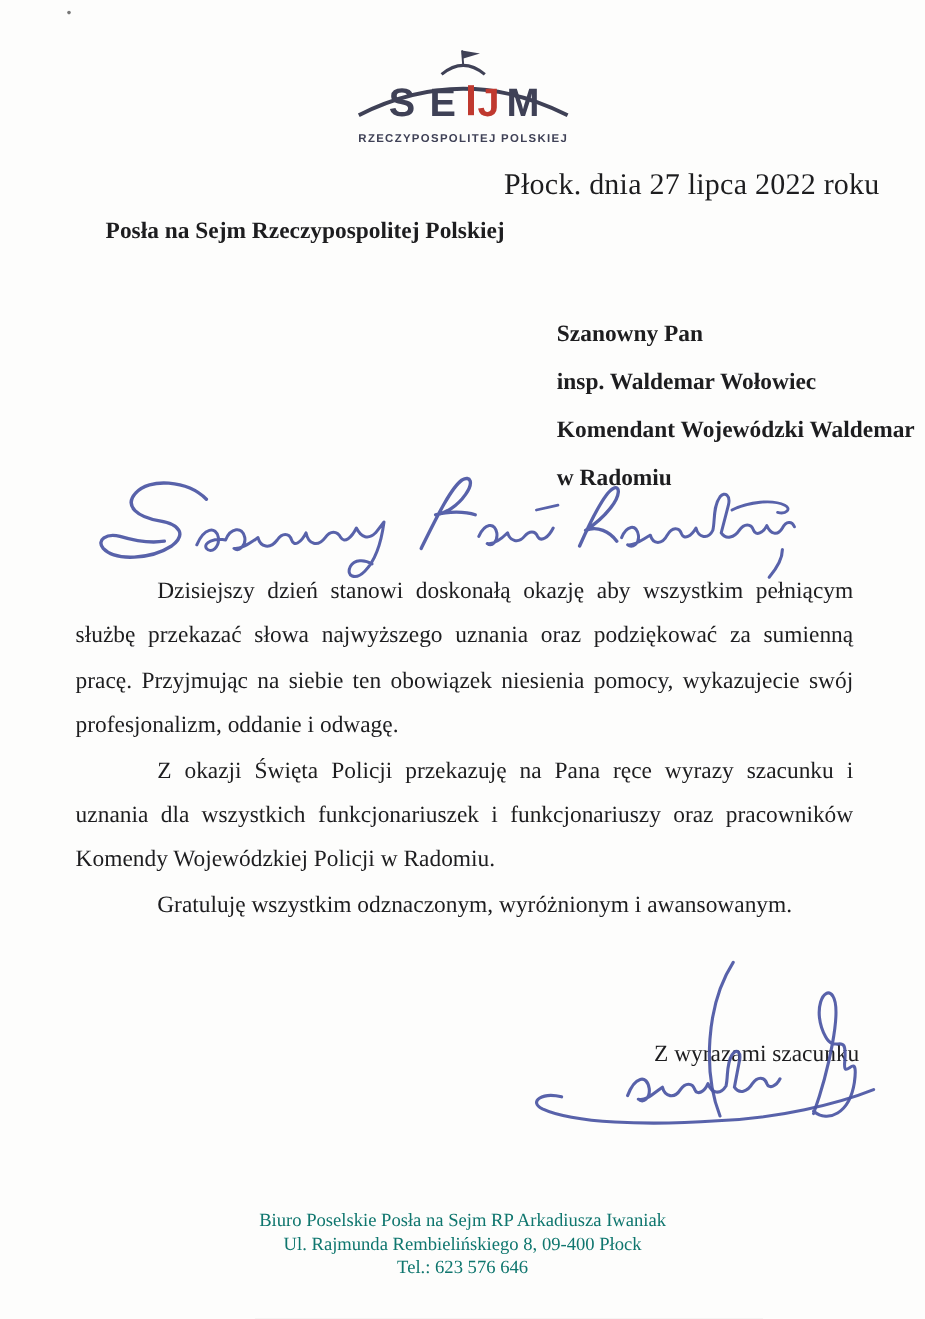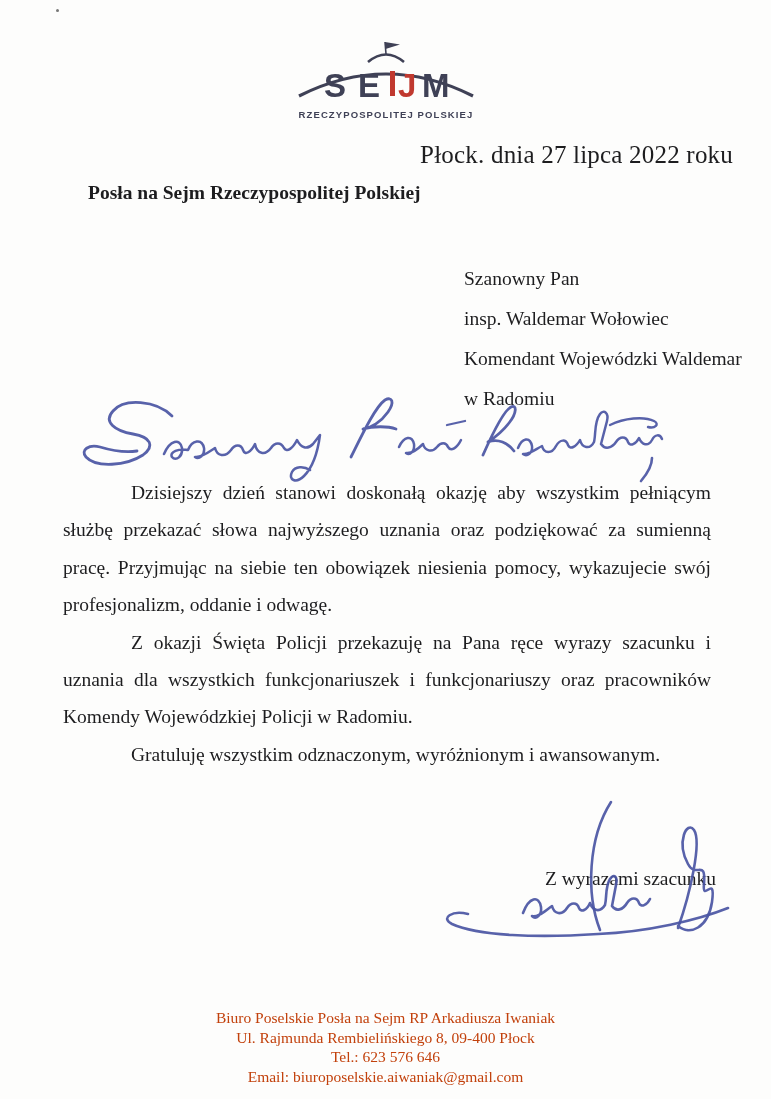--- a/index.html
+++ b/index.html
@@ -42,21 +42,21 @@
     position: absolute;
     left: 88px; top: 182px;
     font-weight: bold;
     font-size: 19.5px;
   }
   .sender p { margin: 0 0 26px 0; line-height: 21px; }
   
   .recipient {
     position: absolute;
     left: 464px; top: 268px;
-    font-weight: normal;
+    font-weight: bold;
     font-size: 19.5px;
   }
   .recipient p { margin: 0 0 19px 0; line-height: 21px; }
   
   .ink-salutation {
     position: absolute;
     left: 52px; top: 396px;
     width: 620px; height: 95px;
     pointer-events: none;
   }
@@ -90,21 +90,21 @@
     font-size: 19.5px;
     z-index: 2;
   }
   
   .footer {
     position: absolute;
     left: 0; right: 0; top: 1008px;
     text-align: center;
     font-size: 15.5px;
     line-height: 19.5px;
-    color: #c2410c;
+    color: #0f766e;
   }
   .footer p { margin: 0; }
 </style>
 </head>
 <body>
 
 <div class="page">
 
   <div class="speck"></div>
 
@@ -175,16 +175,15 @@
 
     <path class="ink-stroke" stroke-width="2.6" d="M 95 115 C 101 99 111 97 113 109 C 114 117 108 122 104 118 C 110 120 118 112 124 108 C 126 116 134 118 139 110 C 143 104 149 104 151 110 C 153 115 159 112 162 105 C 165 113 172 115 177 107 C 179 99 177 89 182 81 C 186 75 190 79 188 87 L 184 108 C 188 114 195 112 199 105 C 203 99 209 99 211 105 C 213 110 219 107 222 101" stroke="#4a55a3"></path>
 
     <path class="ink-stroke" stroke-width="2.6" d="M 250 130 C 262 96 274 44 266 32 C 259 22 248 44 260 66 C 268 81 278 60 276 86 C 274 106 288 74 284 104 C 280 130 262 138 250 128" stroke="#4a55a3"></path>
   </svg>
 
   <div class="footer">
     <p>Biuro Poselskie Posła na Sejm RP Arkadiusza Iwaniak</p>
     <p>Ul. Rajmunda Rembielińskiego 8, 09-400 Płock</p>
     <p>Tel.: 623 576 646</p>
-    <p>Email: biuroposelskie.aiwaniak@gmail.com</p>
   </div>
 
 </div>
 
 </body></html>

